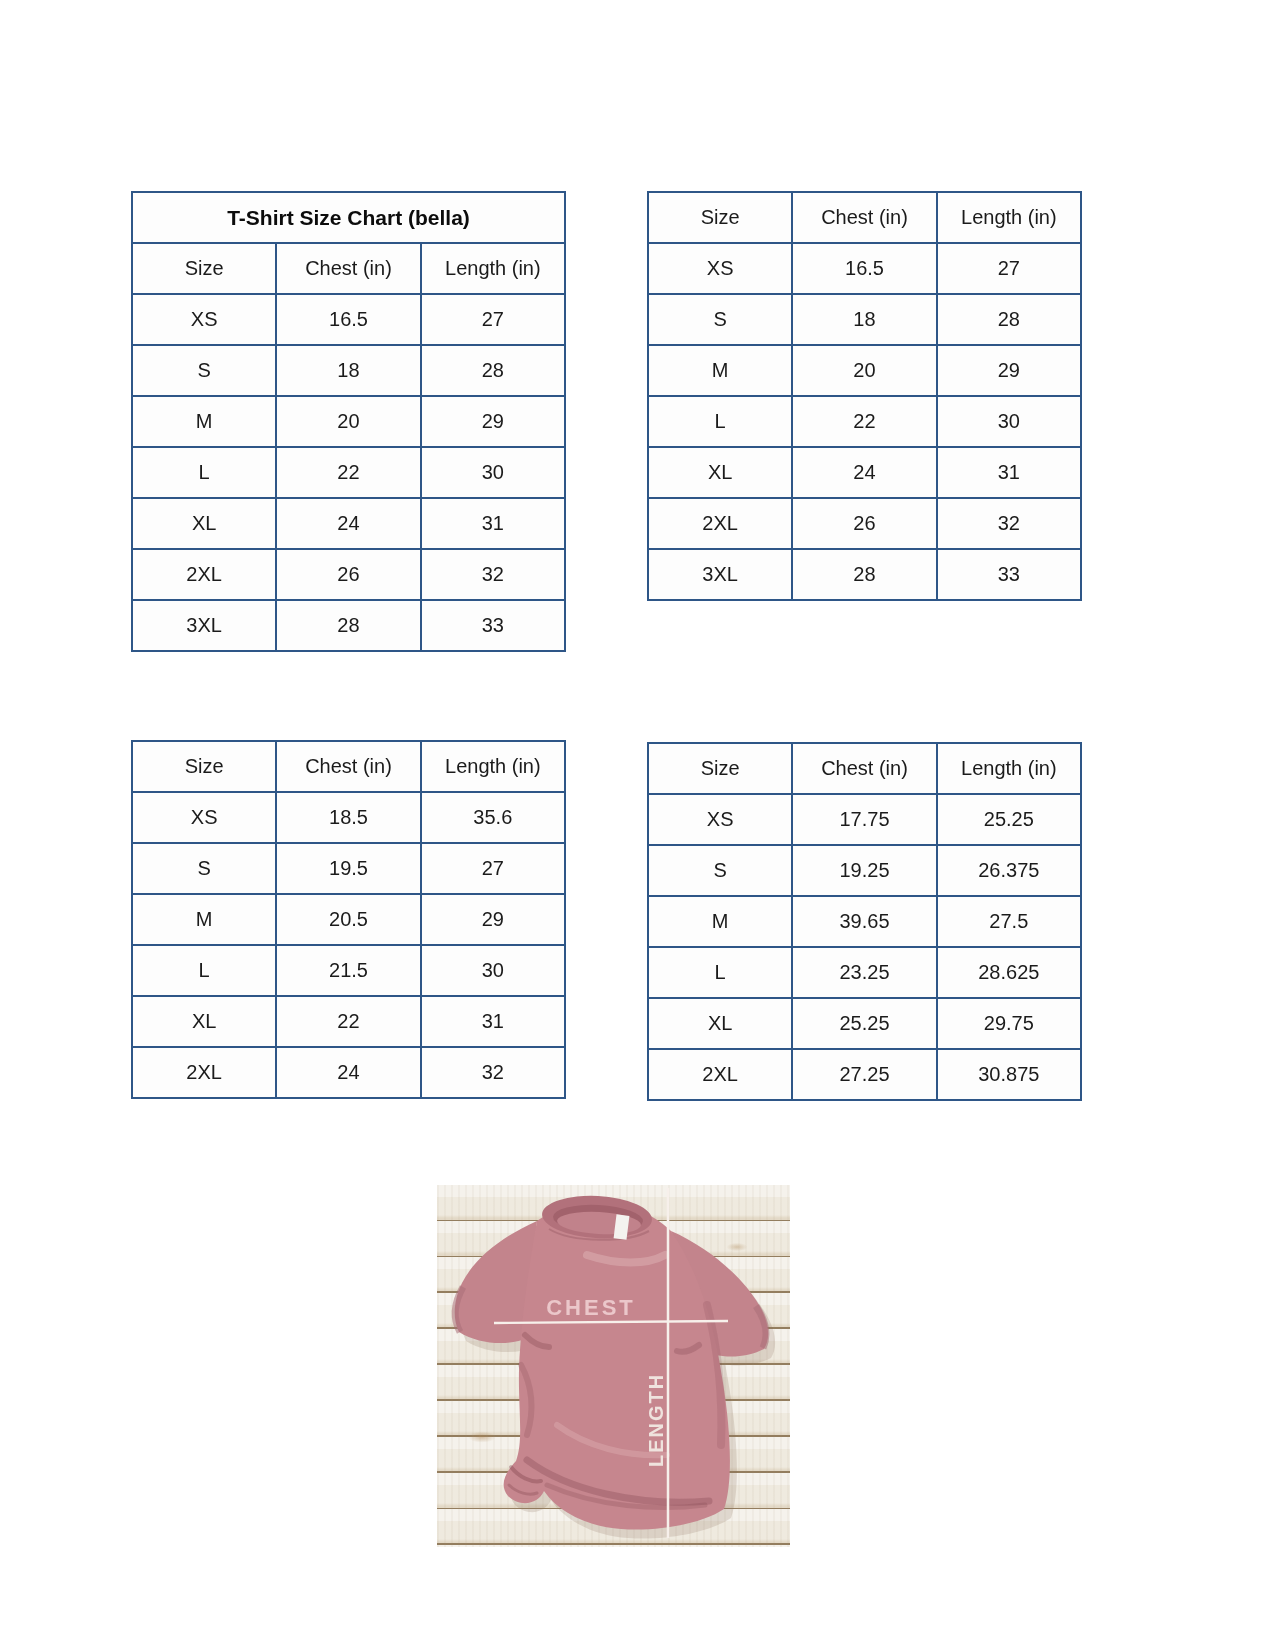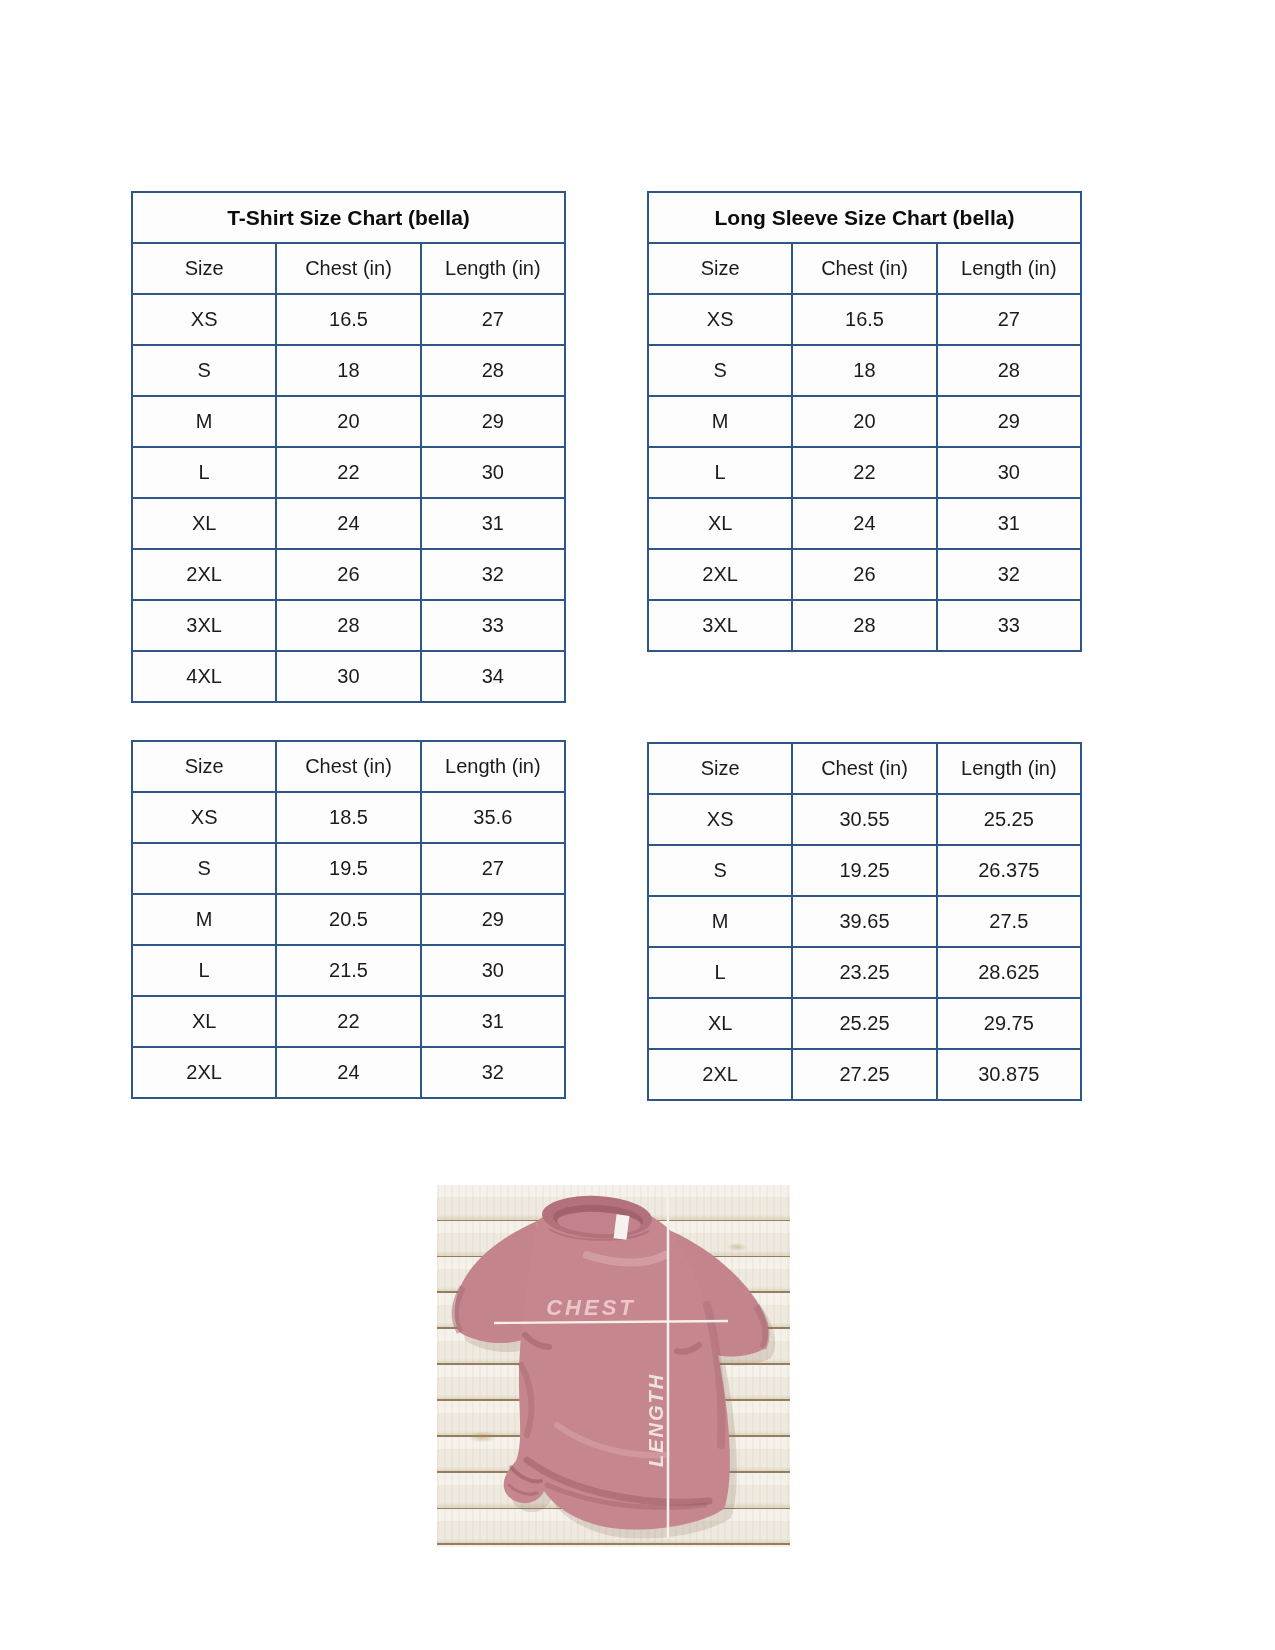--- a/index.html
+++ b/index.html
@@ -25,21 +25,20 @@
   .photo{
     position:absolute;left:437px;top:1185px;width:353px;height:362px;
     background:
       radial-gradient(ellipse 20px 8px at 45px 252px, rgba(172,132,82,.45), transparent 70%),
       radial-gradient(ellipse 15px 6px at 300px 62px, rgba(172,132,82,.38), transparent 70%),
       radial-gradient(ellipse 22px 8px at 120px 142px, rgba(182,142,92,.32), transparent 70%),
       radial-gradient(ellipse 16px 6px at 250px 322px, rgba(172,132,82,.30), transparent 70%),
       repeating-linear-gradient(90deg, rgba(160,140,110,.07) 0 2px, rgba(255,255,255,0) 2px 7px),
       repeating-linear-gradient(180deg, #f5f2ec 0 12px, #efeadf 12px 30px, #e3d9c7 33px 34.5px, #937d5e 34.5px 36px);
     overflow:hidden;
-    font-style:italic;
   }
   .photo svg{display:block;width:100%;height:100%;}
 </style>
 </head>
 <body>
 
 <div class="table-wrap" style="left:131px;top:191px">
     <table class="size-table">
       <tbody>
         <tr>
@@ -78,34 +77,26 @@
         <tr>
           <td>2XL</td>
           <td>26</td>
           <td>32</td>
         </tr>
         <tr>
           <td>3XL</td>
           <td>28</td>
           <td>33</td>
         </tr>
-        <tr>
-          <td>4XL</td>
-          <td>30</td>
-          <td>34</td>
-        </tr>
       </tbody>
     </table>
   </div>
 <div class="table-wrap" style="left:647px;top:191px">
     <table class="size-table">
       <tbody>
-        <tr>
-          <td colspan="3" class="title-cell">Long Sleeve Size Chart  (bella)</td>
-        </tr>
         <tr>
           <td>Size</td>
           <td>Chest (in)</td>
           <td>Length (in)</td>
         </tr>
         <tr>
           <td>XS</td>
           <td>16.5</td>
           <td>27</td>
         </tr>
@@ -186,21 +177,21 @@
 <div class="table-wrap" style="left:647px;top:742px">
     <table class="size-table">
       <tbody>
         <tr>
           <td>Size</td>
           <td>Chest (in)</td>
           <td>Length (in)</td>
         </tr>
         <tr>
           <td>XS</td>
-          <td>30.55</td>
+          <td>17.75</td>
           <td>25.25</td>
         </tr>
         <tr>
           <td>S</td>
           <td>19.25</td>
           <td>26.375</td>
         </tr>
         <tr>
           <td>M</td>
           <td>39.65</td>

